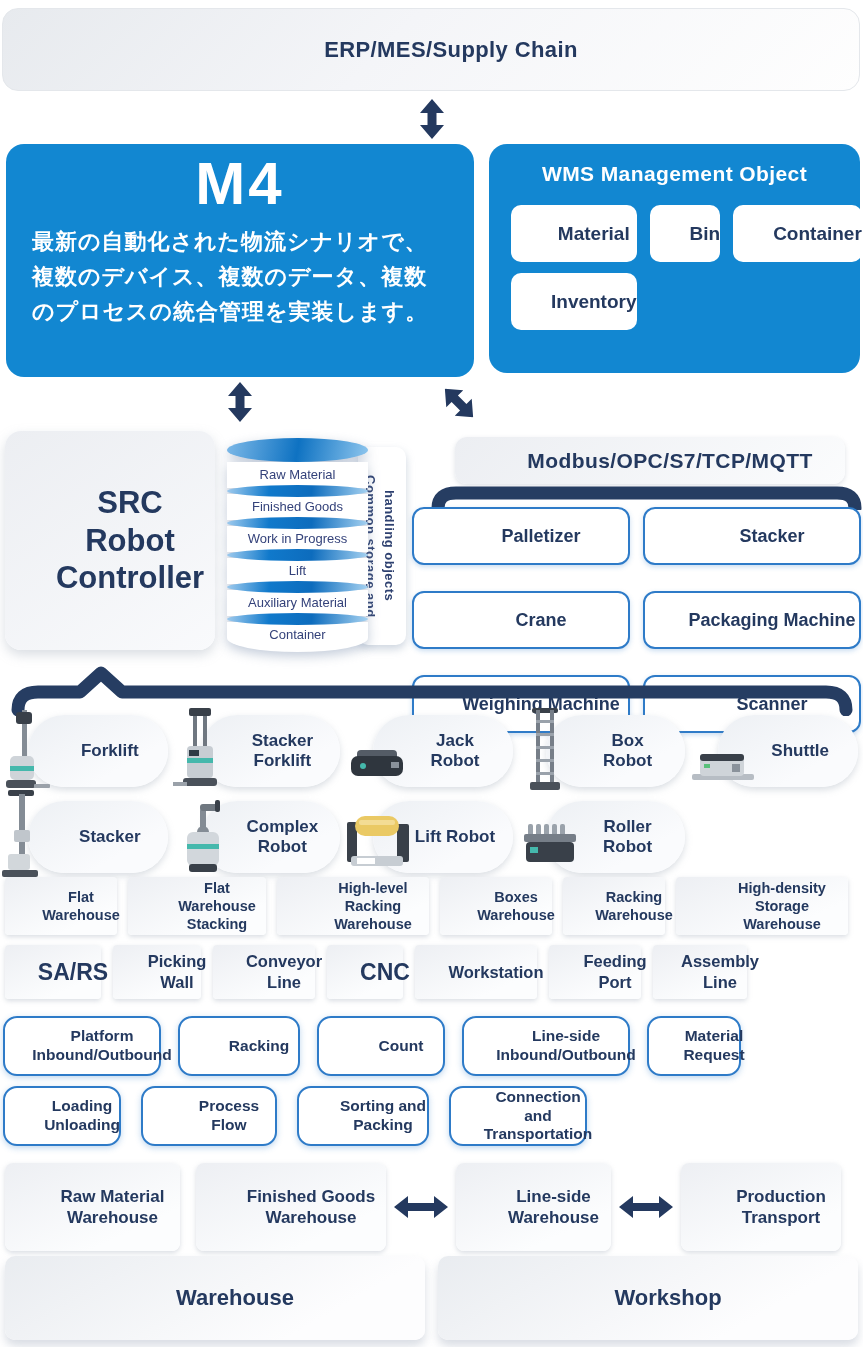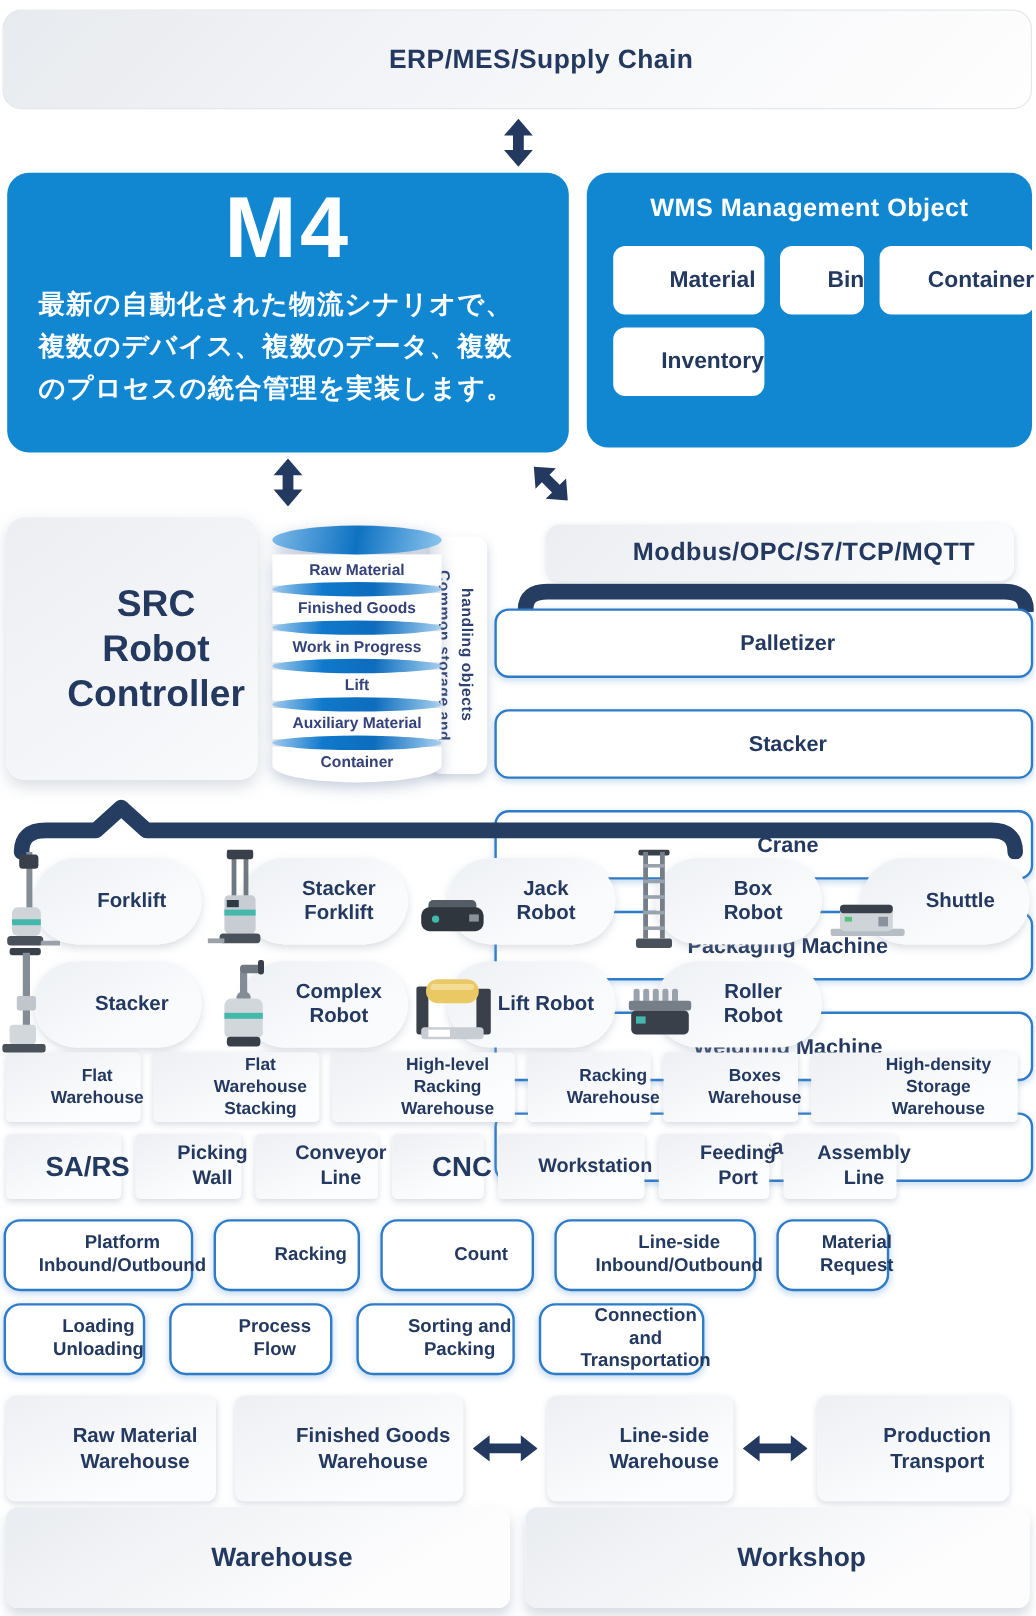--- a/index.html
+++ b/index.html
@@ -10,21 +10,21 @@
   .ctr { display:flex; align-items:center; justify-content:center; }
   .navy { color:#24395f;padding-left:40px; }
 
   
   .erp-bar { left:2px; top:8px; width:858px; height:83px; border-radius:16px;
     background:linear-gradient(135deg,#e7eaee 0%,#f4f5f8 45%,#fefefe 100%);
     border:1px solid #e4e7eb; font-size:22px; font-weight:700; letter-spacing:.4px; }
 
   
   .m4-box { left:6px; top:144px; width:468px; height:233px; border-radius:18px; background:#1287d1; color:#fff; }
-  .m4-title { text-align:center; font-size:72px; font-weight:800; line-height:1; margin-top:10px; letter-spacing:3px; }
+  .m4-title { text-align:center; font-size:60px; font-weight:800; line-height:1; margin-top:10px; letter-spacing:3px; }
   .m4-desc { margin:10px 26px 0; font-size:22px; font-weight:600; line-height:35px; letter-spacing:1px; }
   .wms-box { left:489px; top:144px; width:371px; height:229px; border-radius:18px; background:#1287d1; }
   .wms-title { text-align:center; color:#fff; font-size:21px; font-weight:700; margin-top:18px; letter-spacing:.4px; }
   .wms-grid { display:grid; grid-template-columns:1fr 1fr 1fr; gap:11px 13px; margin:19px 22px 0; }
   .wms-item { background:#fff; border-radius:10px; height:57px; font-size:19px; font-weight:700; }
 
   
   .arrow-1 { left:419px; top:99px; }
   .arrow-2 { left:227px; top:382px; }
   .arrow-diag { left:446px; top:383px; transform:rotate(-45deg); }
@@ -32,37 +32,37 @@
   
   .src-box { left:5px; top:431px; width:210px; height:219px; border-radius:16px;
     background:linear-gradient(145deg,#eceef2,#f9fafc); box-shadow:0 5px 12px rgba(150,160,175,.35);
     text-align:center; font-size:31px; font-weight:700; line-height:1.22; flex-direction:column; }
 
   
   .cylinder { left:227px; top:438px; width:141px; filter:drop-shadow(0 4px 6px rgba(120,140,170,.45)); }
   .cyl-cap { height:24px; border-radius:50%; position:relative; z-index:2;
     background:linear-gradient(100deg,#7db9e8 0%,#0e72c2 50%,#8ec6ee 100%); }
   .cyl-label { background:#fff; height:26px; line-height:26px; text-align:center;
-    font-size:13px; font-weight:700; color:#34427a; }
+    font-size:13px; font-weight:400; color:#34427a; }
   .cyl-label:first-of-type { padding-top:2px; height:28px; }
   .cyl-label:last-of-type { border-radius:0 0 50% 50% / 0 0 14px 14px; height:30px; }
   .cyl-div { height:12px; border-radius:50%; margin:-3px 0; position:relative; z-index:2;
     background:linear-gradient(95deg,#9fcbee 0%,#1079cb 30%,#0d6cbd 60%,#a6d2f1 100%); }
   .vtext-bg { left:358px; top:447px; width:48px; height:198px; background:#fff; border-radius:10px;
     box-shadow:0 4px 8px rgba(130,150,175,.4); }
   .vtext { left:361px; top:450px; height:192px; writing-mode:vertical-lr; text-align:center;
     font-size:13px; font-weight:700; color:#2e4170; line-height:19px; letter-spacing:.5px; }
   .vline { display:block; }
 
   
   .modbus-bar { left:455px; top:437px; width:390px; height:47px; border-radius:12px;
     background:linear-gradient(135deg,#eceef2,#fbfcfd); box-shadow:0 2px 5px rgba(150,160,175,.3);
     font-size:21px; font-weight:700; letter-spacing:.4px; }
   .bracket1 { left:430px; top:486px; }
-  .devices { left:412px; top:507px; width:449px; display:grid; grid-template-columns:repeat(1,1fr); gap:26px 13px; }
+  .devices { left:412px; top:507px; width:449px; display:grid; grid-template-columns:repeat(2,1fr); gap:26px 13px; }
   .device-box { height:58px; border:2px solid #2e7bc8; border-radius:12px; background:#fff;
     text-align:center; font-size:18px; font-weight:700; line-height:1.12;
     box-shadow:0 2px 5px rgba(46,123,200,.25); }
   .brace { left:6px; top:664px; }
 
   
   .robot-row { left:0; top:708px; width:863px; display:flex; }
   .robot-row.r2 { top:794px; }
   .robot-cell { width:172.6px; position:relative; height:86px; }
   .robot-pill { position:absolute; left:28px; right:5px; top:7px; bottom:7px; border-radius:36px;
@@ -315,22 +315,22 @@
             <rect x="10" y="27" width="8" height="6" fill="#45b8ac"></rect>
           </svg>
       </span>
     </div>
   </div>
 
   <div class="abs wh-row">
     <div class="lightbox wh-box ctr navy" style="width:112px">Flat Warehouse</div>
     <div class="lightbox wh-box ctr navy" style="width:138px">Flat Warehouse Stacking</div>
     <div class="lightbox wh-box ctr navy" style="width:152px">High-level Racking Warehouse</div>
+    <div class="lightbox wh-box ctr navy" style="width:112px">Boxes Warehouse</div>
     <div class="lightbox wh-box ctr navy" style="width:102px">Racking Warehouse</div>
-    <div class="lightbox wh-box ctr navy" style="width:112px">Boxes Warehouse</div>
     <div class="lightbox wh-box ctr navy" style="width:172px">High-density Storage Warehouse</div>
   </div>
 
   <div class="abs st-row">
     <div class="lightbox st-box big ctr navy" style="width:96px">SA/RS</div>
     <div class="lightbox st-box ctr navy" style="width:88px">Picking Wall</div>
     <div class="lightbox st-box ctr navy" style="width:102px">Conveyor Line</div>
     <div class="lightbox st-box big ctr navy" style="width:76px">CNC</div>
     <div class="lightbox st-box ctr navy" style="width:122px">Workstation</div>
     <div class="lightbox st-box ctr navy" style="width:92px">Feeding Port</div>

